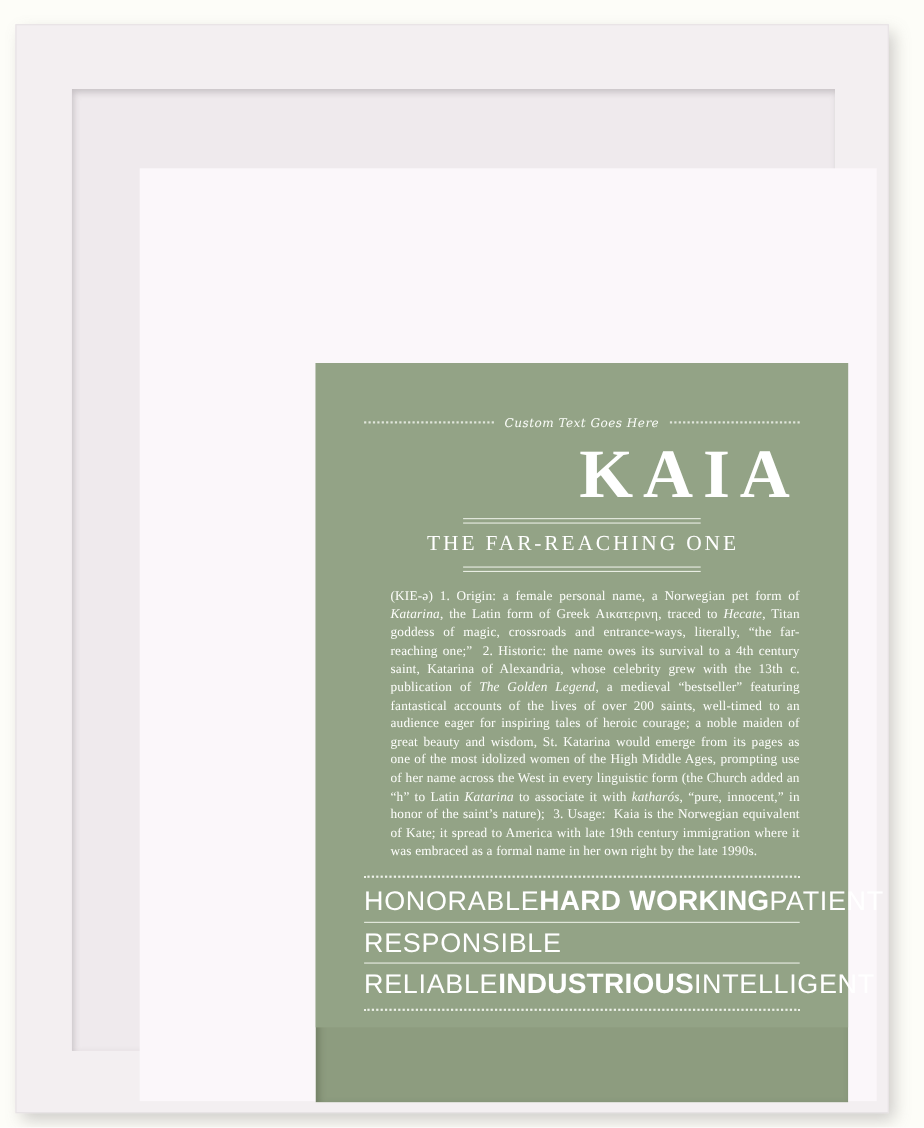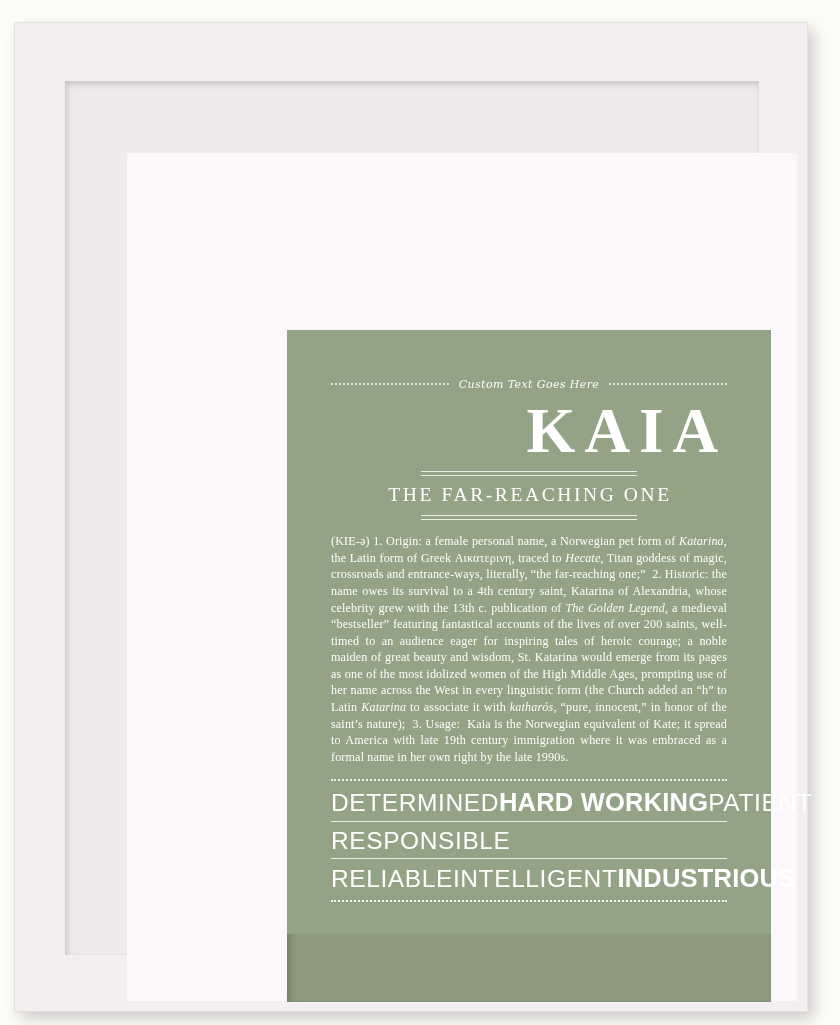--- a/index.html
+++ b/index.html
@@ -136,20 +136,21 @@
   }
 
   .body-text {
     font-family: "Liberation Serif", serif;
     font-size: 12.1px;
     line-height: 16.6px;
     text-align: justify;
     text-justify: inter-word;
     letter-spacing: .15px;
     color: #fdfefb;
+    margin-left: 24px;
   }
   .body-text i { font-style: italic; }
 
   
   .traits {
     margin-top: 14px;
   }
   .dotrule-wide {
     border-top: 2px dotted #eef2ea;
     height: 0;
@@ -215,37 +216,37 @@
               <div class="l1"></div>
               <div class="l2"></div>
             </div>
 
             <div class="body-text">(KIE-ə) 1. Origin: a female personal name, a Norwegian pet form of <i>Katarina</i>, the Latin form of Greek Αικατερινη, traced to <i>Hecate</i>, Titan goddess of magic, crossroads and entrance-ways, literally, “the far-reaching one;”&nbsp; 2. Historic: the name owes its survival to a 4th century saint, Katarina of Alexandria, whose celebrity grew with the 13th c. publication of <i>The Golden Legend</i>, a medieval “bestseller” featuring fantastical accounts of the lives of over 200 saints, well-timed to an audience eager for inspiring tales of heroic courage; a noble maiden of great beauty and wisdom, St. Katarina would emerge from its pages as one of the most idolized women of the High Middle Ages, prompting use of her name across the West in every linguistic form (the Church added an “h” to Latin <i>Katarina</i> to associate it with <i>katharós</i>, “pure, innocent,” in honor of the saint’s nature);&nbsp; 3. Usage:&nbsp; Kaia is the Norwegian equivalent of Kate; it spread to America with late 19th century immigration where it was embraced as a formal name in her own right by the late 1990s.</div>
 
             <div class="traits">
               <div class="dotrule-wide"></div>
 
               <div class="trait-line">
-                <span class="trait light">DETERMINED</span>
+                <span class="trait light">HONORABLE</span>
                 <span class="trait bold">HARD WORKING</span>
                 <span class="trait light">PATIENT</span>
               </div>
 
               <div class="thinrule"></div>
 
               <div class="trait-line">
                 <span class="trait light">RESPONSIBLE</span>
               </div>
 
               <div class="thinrule"></div>
 
               <div class="trait-line">
                 <span class="trait light">RELIABLE</span>
+                <span class="trait bold">INDUSTRIOUS</span>
                 <span class="trait light">INTELLIGENT</span>
-                <span class="trait bold">INDUSTRIOUS</span>
               </div>
 
               <div class="dotrule-wide last"></div>
             </div>
 
           </div>
         </div>
 
       </div>
     </div>

